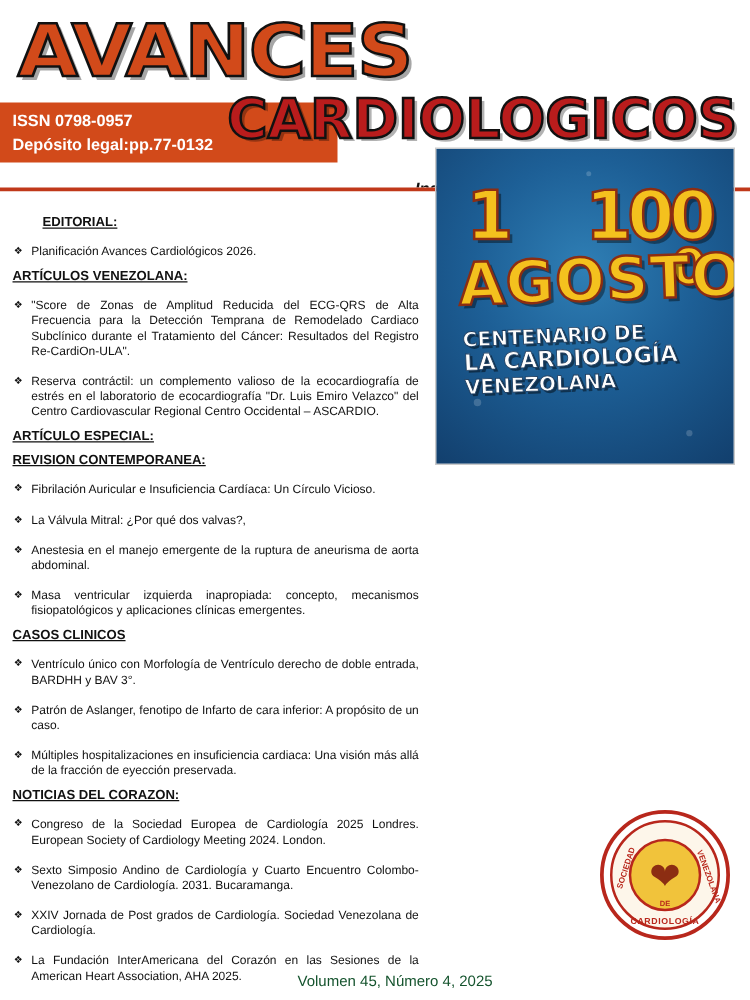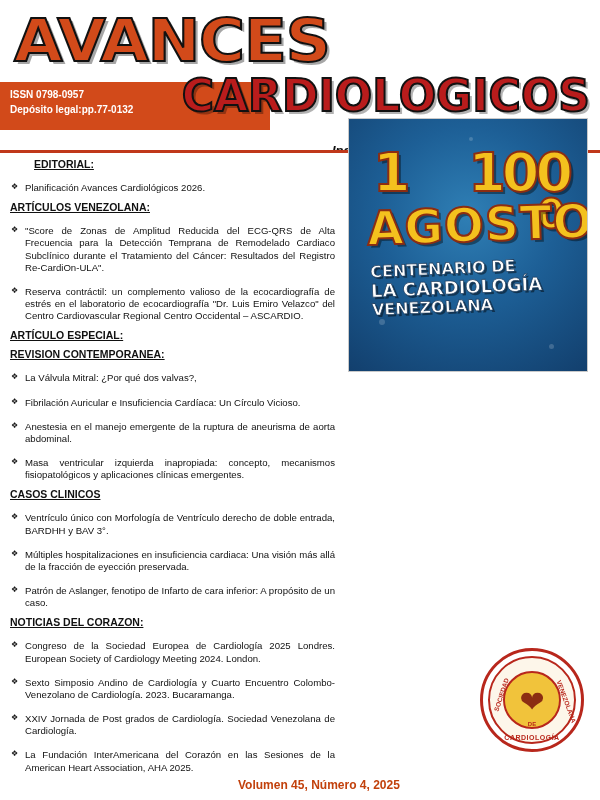--- a/index.html
+++ b/index.html
@@ -22,21 +22,21 @@
     color:#d24a1a;
     -webkit-text-stroke:2px #111;
     text-shadow:3px 3px 0 rgba(0,0,0,0.35);
     line-height:1;
     transform:scaleX(1.08); transform-origin:left top;
   }
   .issnbox {
     position:absolute; left:0; top:82px; width:270px; height:48px;
     background:#d24a1a; color:#fff;
     padding:6px 10px;
-    font-size:10px; font-weight:bold; line-height:1.45;
+    font-size:13px; font-weight:bold; line-height:1.45;
   }
   .cardio {
     position:absolute; right:10px; top:74px;
     font-family:"DejaVu Sans", sans-serif;
     font-weight:bold; font-size:44px; letter-spacing:0px;
     color:#b91c1c;
     -webkit-text-stroke:2px #111;
     text-shadow:3px 3px 0 rgba(0,0,0,0.3);
     line-height:1;
   }
@@ -54,21 +54,21 @@
 
   
   .content { position:absolute; left:0; top:156px; width:600px; }
   .col-left {
     position:absolute; left:10px; top:0; width:325px;
   }
   .sec-title {
     font-size:10.5px; font-weight:bold; color:#111;
     text-decoration:underline; margin:7px 0 3px 0;
   }
-  .sec-title.first { margin-top:2px;padding-left:24px; }
+  .sec-title.first { margin-top:16px;padding-left:24px; }
   ul.items { list-style:none; margin:0 0 0 0; padding:0; }
   ul.items li {
     position:relative;
     padding-left:15px;
     margin:12px 0 4px 0;
     font-size:9.6px;
     line-height:1.27;
     text-align:justify;
     color:#111;
   }
@@ -170,21 +170,21 @@
     text-align:center; transform:rotate(70deg);
   }
   .seal .txt-de {
     position:absolute; left:0; width:100%; text-align:center;
     bottom:22px; font-size:6px; font-weight:bold; color:#b8271c;
   }
 
   
   .volume {
     position:absolute; left:238px; top:778px;
-    font-size:12px; font-weight:bold; color:#c2410c;
+    font-size:12px; font-weight:normal; color:#14532d;
   }
 </style>
 </head>
 <body>
 
 <div class="page">
 
   <div class="masthead">
     <div class="avances">AVANCES</div>
 
@@ -210,37 +210,37 @@
       <div class="sec-title">ARTÍCULOS VENEZOLANA:</div>
       <ul class="items">
         <li>"Score de Zonas de Amplitud Reducida del ECG-QRS de Alta Frecuencia para la Detección Temprana de Remodelado Cardiaco Subclínico durante el Tratamiento del Cáncer: Resultados del Registro Re-CardiOn-ULA".</li>
         <li>Reserva contráctil: un complemento valioso de la ecocardiografía de estrés en el laboratorio de ecocardiografía "Dr. Luis Emiro Velazco" del Centro Cardiovascular Regional Centro Occidental – ASCARDIO.</li>
       </ul>
 
       <div class="sec-title">ARTÍCULO ESPECIAL:</div>
 
       <div class="sec-title">REVISION CONTEMPORANEA:</div>
       <ul class="items">
+        <li>Fibrilación Auricular e Insuficiencia Cardíaca: Un Círculo Vicioso.</li>
         <li>La Válvula Mitral: ¿Por qué dos valvas?,</li>
-        <li>Fibrilación Auricular e Insuficiencia Cardíaca: Un Círculo Vicioso.</li>
         <li>Anestesia en el manejo emergente de la ruptura de aneurisma de aorta abdominal.</li>
         <li>Masa ventricular izquierda inapropiada: concepto, mecanismos fisiopatológicos y aplicaciones clínicas emergentes.</li>
       </ul>
 
       <div class="sec-title">CASOS CLINICOS</div>
       <ul class="items">
         <li>Ventrículo único con Morfología de Ventrículo derecho de doble entrada, BARDHH y BAV 3°.</li>
+        <li>Patrón de Aslanger, fenotipo de Infarto de cara inferior: A propósito de un caso.</li>
         <li>Múltiples hospitalizaciones en insuficiencia cardiaca: Una visión más allá de la fracción de eyección preservada.</li>
-        <li>Patrón de Aslanger, fenotipo de Infarto de cara inferior: A propósito de un caso.</li>
       </ul>
 
       <div class="sec-title">NOTICIAS DEL CORAZON:</div>
       <ul class="items">
         <li>Congreso de la Sociedad Europea de Cardiología 2025 Londres. European Society of Cardiology Meeting 2024. London.</li>
-        <li>Sexto Simposio Andino de Cardiología y Cuarto Encuentro Colombo-Venezolano de Cardiología. 2023. Bucaramanga.</li>
+        <li>Sexto Simposio Andino de Cardiología y Cuarto Encuentro Colombo-Venezolano de Cardiología. 2031. Bucaramanga.</li>
         <li>XXIV Jornada de Post grados  de Cardiología. Sociedad Venezolana de Cardiología.</li>
         <li>La Fundación InterAmericana del Corazón en las Sesiones de la American Heart Association, AHA 2025.</li>
       </ul>
 
     </div>
   </div>
 
   <div class="poster">
     <div class="speck" style="left:30px; top:200px; width:6px; height:6px;"></div>
     <div class="speck" style="left:200px; top:225px; width:5px; height:5px;"></div>

